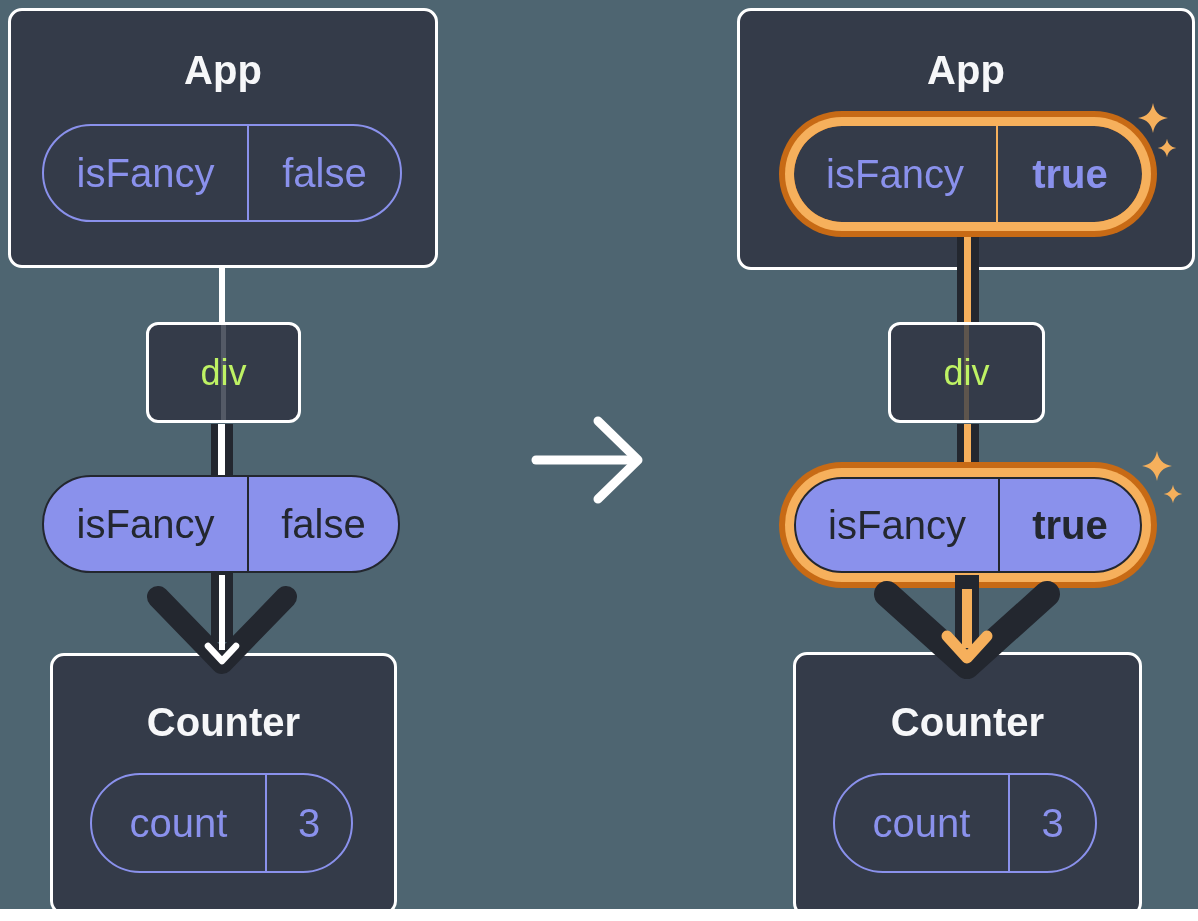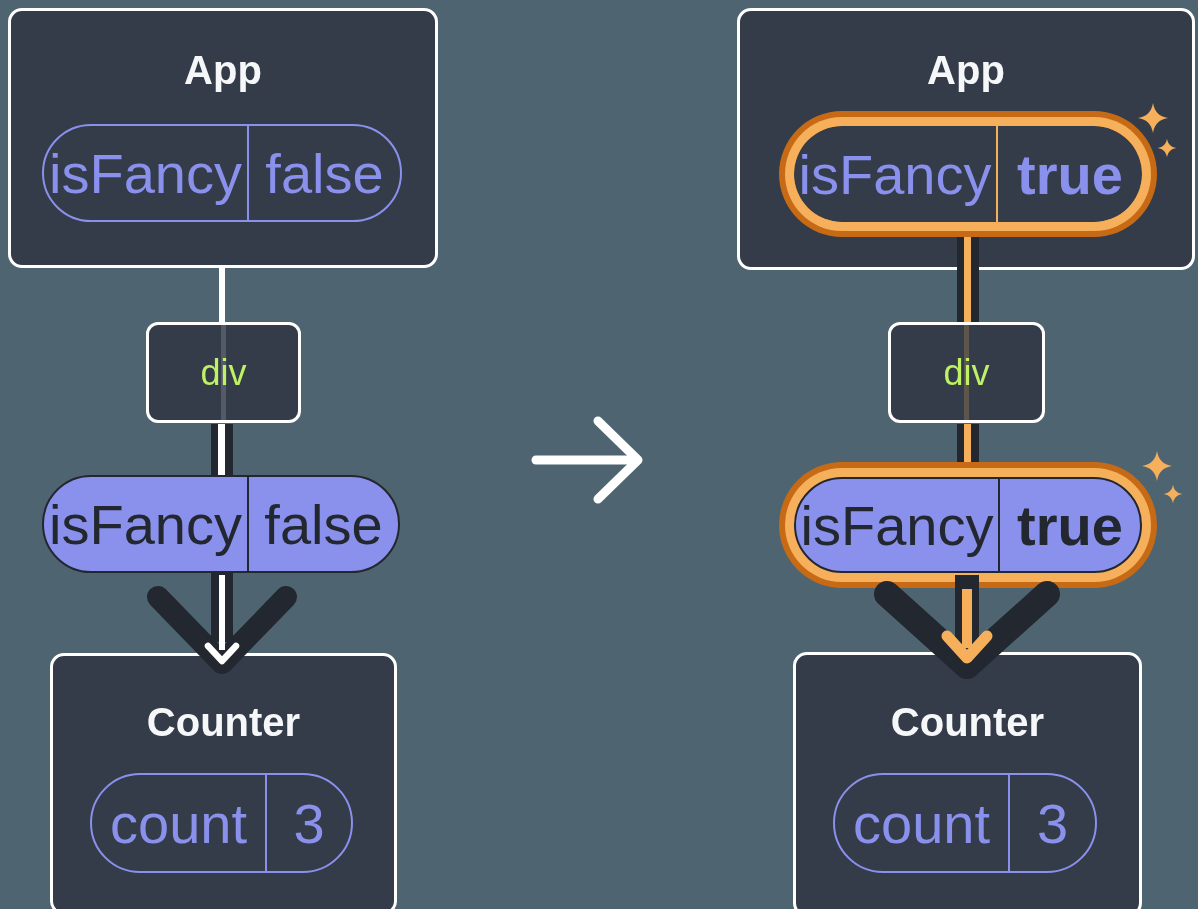--- a/index.html
+++ b/index.html
@@ -47,21 +47,21 @@
   .ghost-line--white  { background:rgba(255,255,255,0.16); }
   .ghost-line--orange { background:rgba(246,176,92,0.22); }
 
   .pill {
     position:absolute;
     border-radius:999px;
     box-sizing:border-box;
     display:flex;
     align-items:stretch;
     z-index:4;
-    font-size:56px;
+    font-size:40px;
   }
   .pill .seg {
     display:flex; align-items:center; justify-content:center;
     box-sizing:border-box;
   }
   .seg--key   { flex:0 0 auto; }
   .seg--value { flex:1 1 auto; }
   .pill--outline {
     border:2.5px solid #8A91EC;
     color:#8A91EC;

